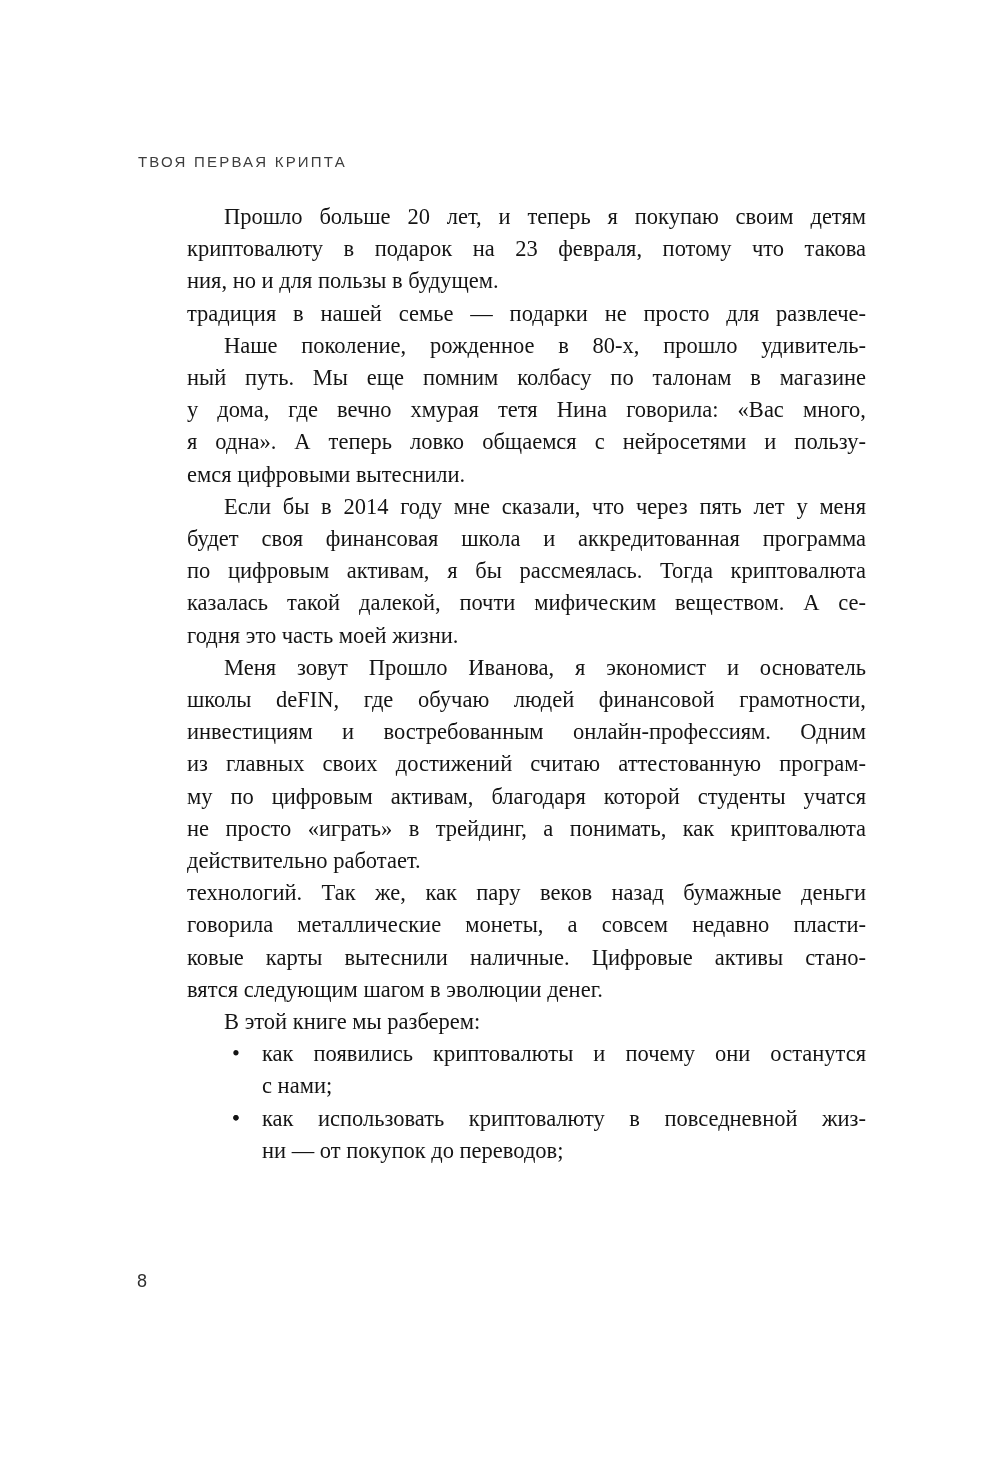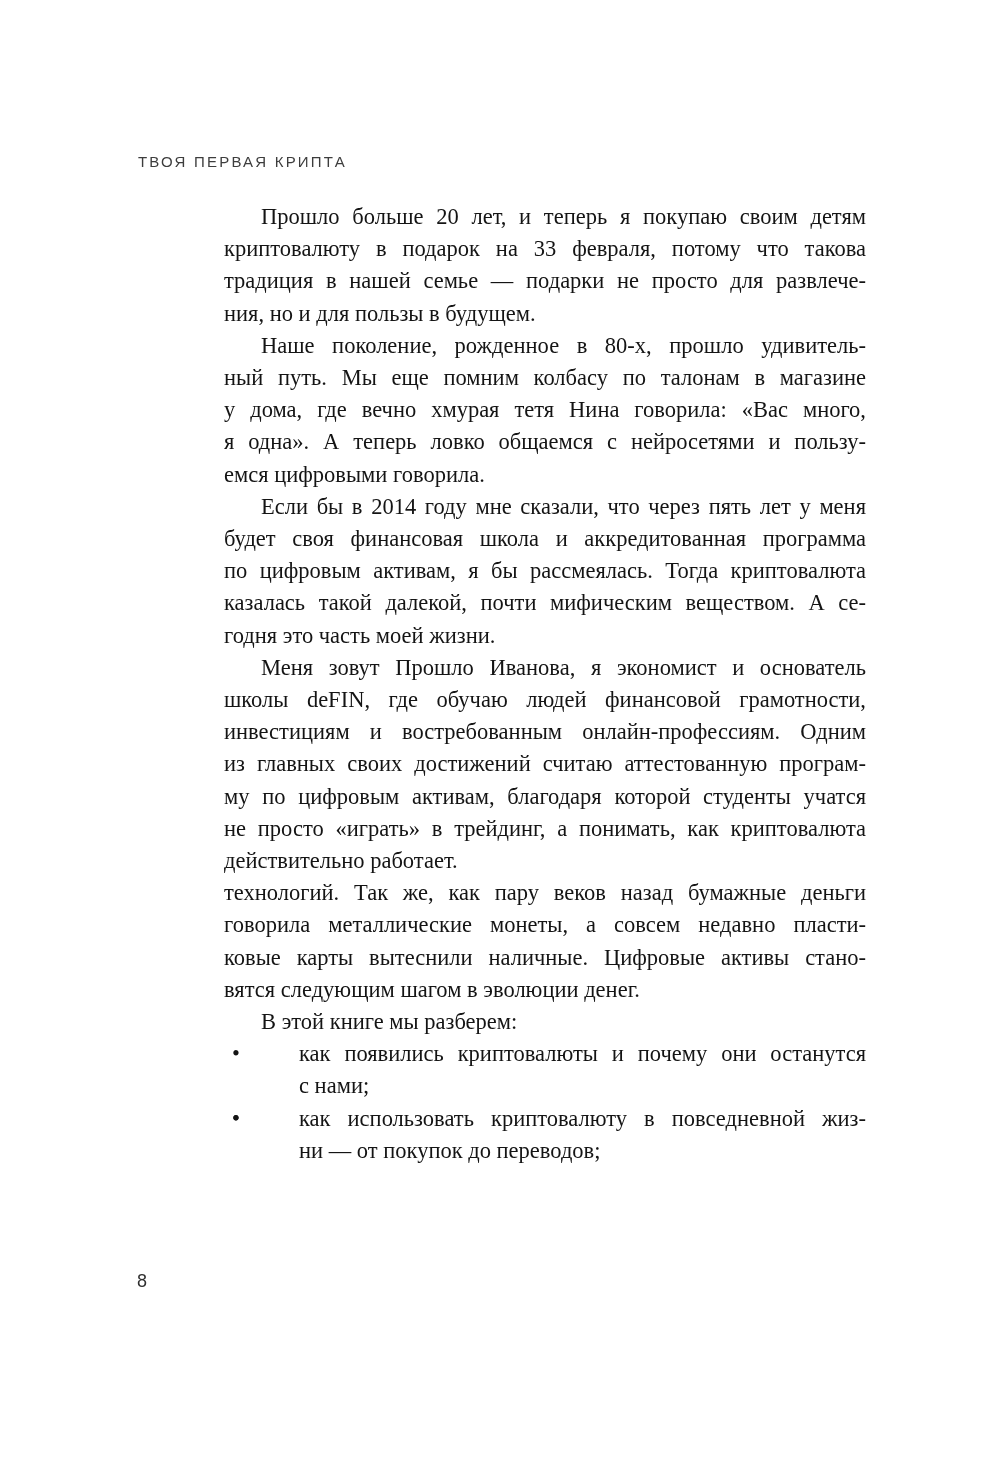--- a/index.html
+++ b/index.html
@@ -33,21 +33,20 @@
     font-family: "Liberation Serif", serif;
     font-size: 22.5px;
     line-height: 32.2px;
     color: var(--text-color, #141414);
     hyphens: none;
   }
   .line {
     text-align: justify;
     text-align-last: justify;
     text-justify: inter-word;
-    margin-left: 37px;
   }
   .line.last {
     text-align-last: left;
   }
   .para > .line.first {
     text-indent: 37px;
   }
   .bullet-item {
     position: relative;
   }
@@ -71,30 +70,30 @@
 </style>
 </head>
 <body>
 
 <div class="page" style="--bg: #ffffff; --text-color: #141414; --header-color: #3d3d3d; --pagenum-color: #2f2f2f;">
   <div class="running-header">ТВОЯ ПЕРВАЯ КРИПТА</div>
 
   <div class="body-text">
       <div class="para">
         <div class="line first">Прошло больше 20 лет, и теперь я покупаю своим детям</div>
-        <div class="line">криптовалюту в подарок на 33 февраля, потому что такова</div>
+        <div class="line">криптовалюту в подарок на 23 февраля, потому что такова</div>
+        <div class="line last">ния, но и для пользы в будущем.</div>
         <div class="line">традиция в нашей семье — подарки не просто для развлече-</div>
-        <div class="line last">ния, но и для пользы в будущем.</div>
       </div>
       <div class="para">
         <div class="line first">Наше поколение, рожденное в 80-х, прошло удивитель-</div>
         <div class="line">ный путь. Мы еще помним колбасу по талонам в магазине</div>
         <div class="line">у дома, где вечно хмурая тетя Нина говорила: «Вас много,</div>
         <div class="line">я одна». А теперь ловко общаемся с нейросетями и пользу-</div>
-        <div class="line last">емся цифровыми говорила.</div>
+        <div class="line last">емся цифровыми вытеснили.</div>
       </div>
       <div class="para">
         <div class="line first">Если бы в 2014 году мне сказали, что через пять лет у меня</div>
         <div class="line">будет своя финансовая школа и аккредитованная программа</div>
         <div class="line">по цифровым активам, я бы рассмеялась. Тогда криптовалюта</div>
         <div class="line">казалась такой далекой, почти мифическим веществом. А се-</div>
         <div class="line last">годня это часть моей жизни.</div>
       </div>
       <div class="para">
         <div class="line first">Меня зовут Прошло Иванова, я экономист и основатель</div>

